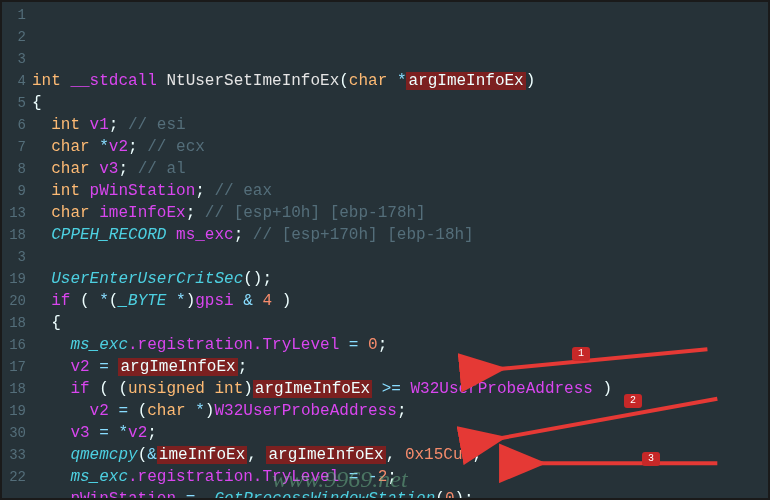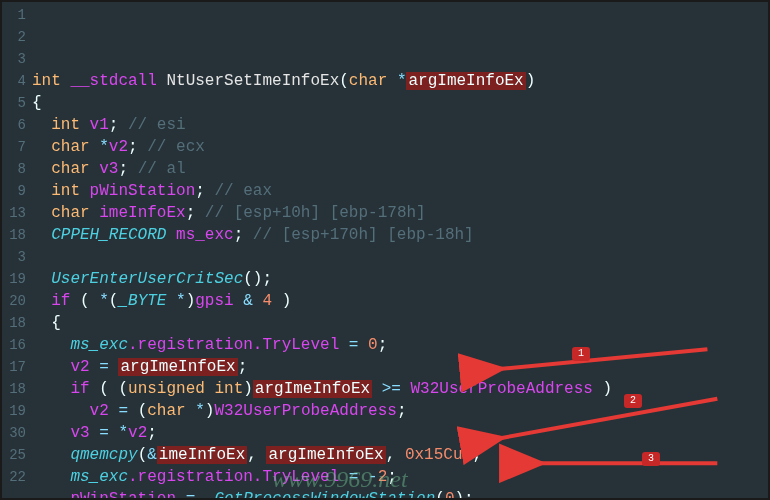--- a/index.html
+++ b/index.html
@@ -94,21 +94,21 @@
       <div class="line">18</div>
       <div class="line">3</div>
       <div class="line">19</div>
       <div class="line">20</div>
       <div class="line">18</div>
       <div class="line">16</div>
       <div class="line">17</div>
       <div class="line">18</div>
       <div class="line">19</div>
       <div class="line">30</div>
-      <div class="line">25</div>
+      <div class="line">33</div>
       <div class="line">22</div>
     </div>
   <div class="code" id="code">
     <div class="watermark">www.9969.net</div>
   <div class="line"><span class="type">int </span><span class="kw">__stdcall </span><span class="fn">NtUserSetImeInfoEx</span><span class="punc">(</span><span class="type">char </span><span class="op">*</span><span class="hl">argImeInfoEx</span><span class="punc">)</span></div><div class="line"><span class="punc">{</span></div><div class="line"><span>  </span><span class="type">int </span><span class="id">v1</span><span class="punc">; </span><span class="cm">// esi</span></div><div class="line"><span>  </span><span class="type">char </span><span class="op">*</span><span class="id">v2</span><span class="punc">; </span><span class="cm">// ecx</span></div><div class="line"><span>  </span><span class="type">char </span><span class="id">v3</span><span class="punc">; </span><span class="cm">// al</span></div><div class="line"><span>  </span><span class="type">int </span><span class="id">pWinStation</span><span class="punc">; </span><span class="cm">// eax</span></div><div class="line"><span>  </span><span class="type">char </span><span class="id">imeInfoEx</span><span class="punc">; </span><span class="cm">// [esp+10h] [ebp-178h]</span></div><div class="line"><span>  </span><span class="fnc">CPPEH_RECORD </span><span class="id">ms_exc</span><span class="punc">; </span><span class="cm">// [esp+170h] [ebp-18h]</span></div><div class="line">&nbsp;</div><div class="line"><span>  </span><span class="fnc">UserEnterUserCritSec</span><span class="punc">();</span></div><div class="line"><span>  </span><span class="kw">if </span><span class="punc">( </span><span class="op">*</span><span class="punc">(</span><span class="fnc">_BYTE </span><span class="op">*</span><span class="punc">)</span><span class="id">gpsi </span><span class="op">&amp; </span><span class="num">4 </span><span class="punc">)</span></div><div class="line"><span class="punc">  {</span></div><div class="line"><span>    </span><span class="fnc">ms_exc</span><span class="id">.registration.TryLevel </span><span class="op">= </span><span class="num">0</span><span class="punc">;</span></div><div class="line"><span class="id">    v2 </span><span class="op">= </span><span class="hl">argImeInfoEx</span><span class="punc">;</span></div><div class="line"><span>    </span><span class="kw">if </span><span class="punc">( (</span><span class="type">unsigned int</span><span class="punc">)</span><span class="hl">argImeInfoEx</span><span class="op"> &gt;= </span><span class="id">W32UserProbeAddress </span><span class="punc">)</span></div><div class="line"><span class="id">      v2 </span><span class="op">= </span><span class="punc">(</span><span class="type">char </span><span class="op">*</span><span class="punc">)</span><span class="id">W32UserProbeAddress</span><span class="punc">;</span></div><div class="line"><span class="id">    v3 </span><span class="op">= </span><span class="op">*</span><span class="id">v2</span><span class="punc">;</span></div><div class="line"><span>    </span><span class="fnc">qmemcpy</span><span class="punc">(</span><span class="op">&amp;</span><span class="hl">imeInfoEx</span><span class="punc">, </span><span class="hl">argImeInfoEx</span><span class="punc">, </span><span class="num">0x15Cu</span><span class="punc">);</span></div><div class="line"><span>    </span><span class="fnc">ms_exc</span><span class="id">.registration.TryLevel </span><span class="op">= </span><span class="op">-</span><span class="num">2</span><span class="punc">;</span></div><div class="line"><span class="id">    pWinStation </span><span class="op">= </span><span class="fnc">_GetProcessWindowStation</span><span class="punc">(</span><span class="num">0</span><span class="punc">);</span></div></div>
   <svg class="arrows" id="arrows" viewBox="0 0 770 500">
       <defs>
         <marker id="ah" markerWidth="12" markerHeight="10" refX="2" refY="5" orient="auto">
           <path d="M12,0 L0,5 L12,10 Z" fill="#e53935"></path>
         </marker>

